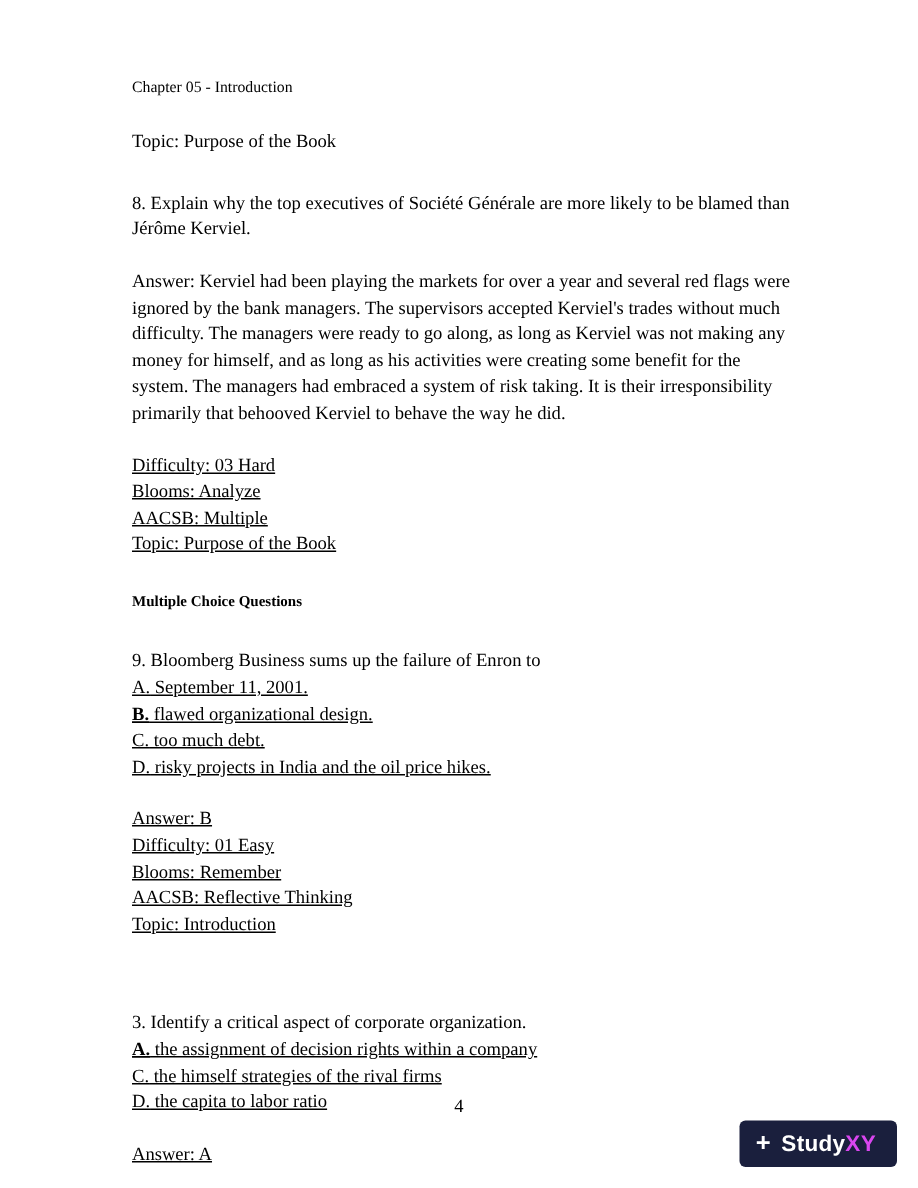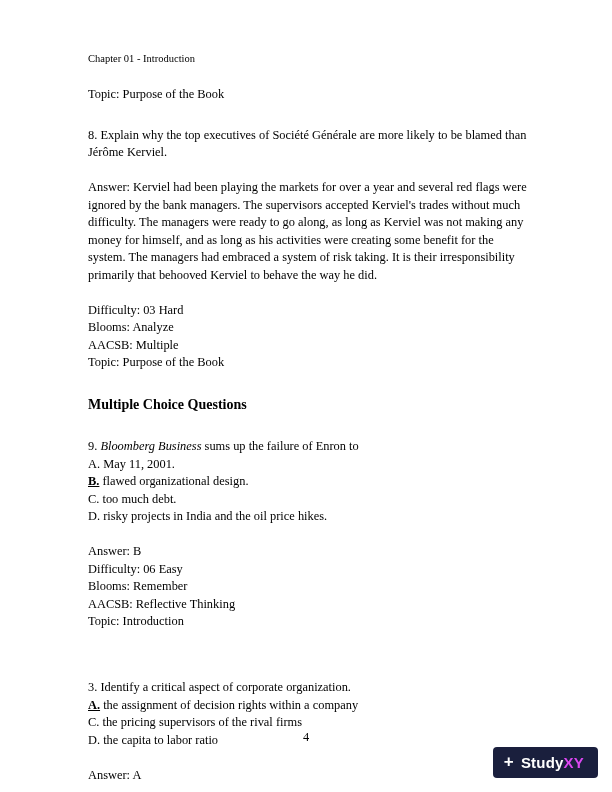--- a/index.html
+++ b/index.html
@@ -34,28 +34,29 @@
     font-size: 12.4px;
     line-height: 1.42;
     text-align: left;
   }
   .gap-md { height: 17px; }
   .gap-lg { height: 23px; }
   .gap-xxl { height: 48px; }
   .block-tight {
     font-size: 12.4px;
     line-height: 1.42;
+    text-decoration: underline;
   }
   .block-tight div { white-space: pre-wrap; }
   .section-head {
-    font-size: 14px;
+    font-size: 10px;
     font-weight: bold;
     line-height: 1.42;
   }
-  .ital { font-style: italic; }
+  .ital { }
   .uline-bold {
     font-weight: bold;
     text-decoration: underline;
   }
   .page-number {
     position: absolute;
     left: 0;
     right: 0;
     top: 730px;
     text-align: center;
@@ -87,21 +88,21 @@
   .wm-text { display: inline-block; }
   .wm-accent { color: #d946ef; }
 </style>
 </head>
 <body>
 
 <div class="page">
 
   <div class="content">
 
-    <div class="header-line">Chapter 01 - Introduction</div>
+    <div class="header-line">Chapter 05 - Introduction</div>
 
     <div class="para">Topic: Purpose of the Book</div>
 
     <div class="gap-lg"></div>
 
     <div class="para">8. Explain why the top executives of Société Générale are more likely to be blamed than Jérôme Kerviel.</div>
 
     <div class="gap-md"></div>
 
     <div class="para">Answer: Kerviel had been playing the markets for over a year and several red flags were ignored by the bank managers. The supervisors accepted Kerviel's trades without much difficulty. The managers were ready to go along, as long as Kerviel was not making any money for himself, and as long as his activities were creating some benefit for the system. The managers had embraced a system of risk taking. It is their irresponsibility primarily that behooved Kerviel to behave the way he did.</div>
@@ -119,43 +120,43 @@
 
     <div class="section-head">Multiple Choice Questions</div>
 
     <div class="gap-lg"></div>
 
     <div class="para">
       <span>9. </span><span class="ital">Bloomberg Business</span><span> sums up the failure of Enron to</span>
     </div>
 
     <div class="block-tight">
-      <div><span>A.</span><span> May 11, 2001.</span></div>
+      <div><span>A.</span><span> September 11, 2001.</span></div>
       <div><span class="uline-bold">B.</span><span> flawed organizational design.</span></div>
       <div><span>C.</span><span> too much debt.</span></div>
       <div><span>D.</span><span> risky projects in India and the oil price hikes.</span></div>
     </div>
 
     <div class="gap-md"></div>
 
     <div class="block-tight">
       <div>Answer: B</div>
-      <div>Difficulty: 06 Easy</div>
+      <div>Difficulty: 01 Easy</div>
       <div>Blooms: Remember</div>
       <div>AACSB: Reflective Thinking</div>
       <div>Topic: Introduction</div>
     </div>
 
     <div class="gap-xxl"></div>
 
     <div class="para">3. Identify a critical aspect of corporate organization.</div>
 
     <div class="block-tight">
       <div><span class="uline-bold">A.</span><span> the assignment of decision rights within a company</span></div>
-      <div><span>C.</span><span> the pricing supervisors of the rival firms</span></div>
+      <div><span>C.</span><span> the himself strategies of the rival firms</span></div>
       <div><span>D.</span><span> the capita to labor ratio</span></div>
     </div>
 
     <div class="gap-md"></div>
 
     <div class="block-tight">
       <div>Answer: A</div>
 
     </div>
 

